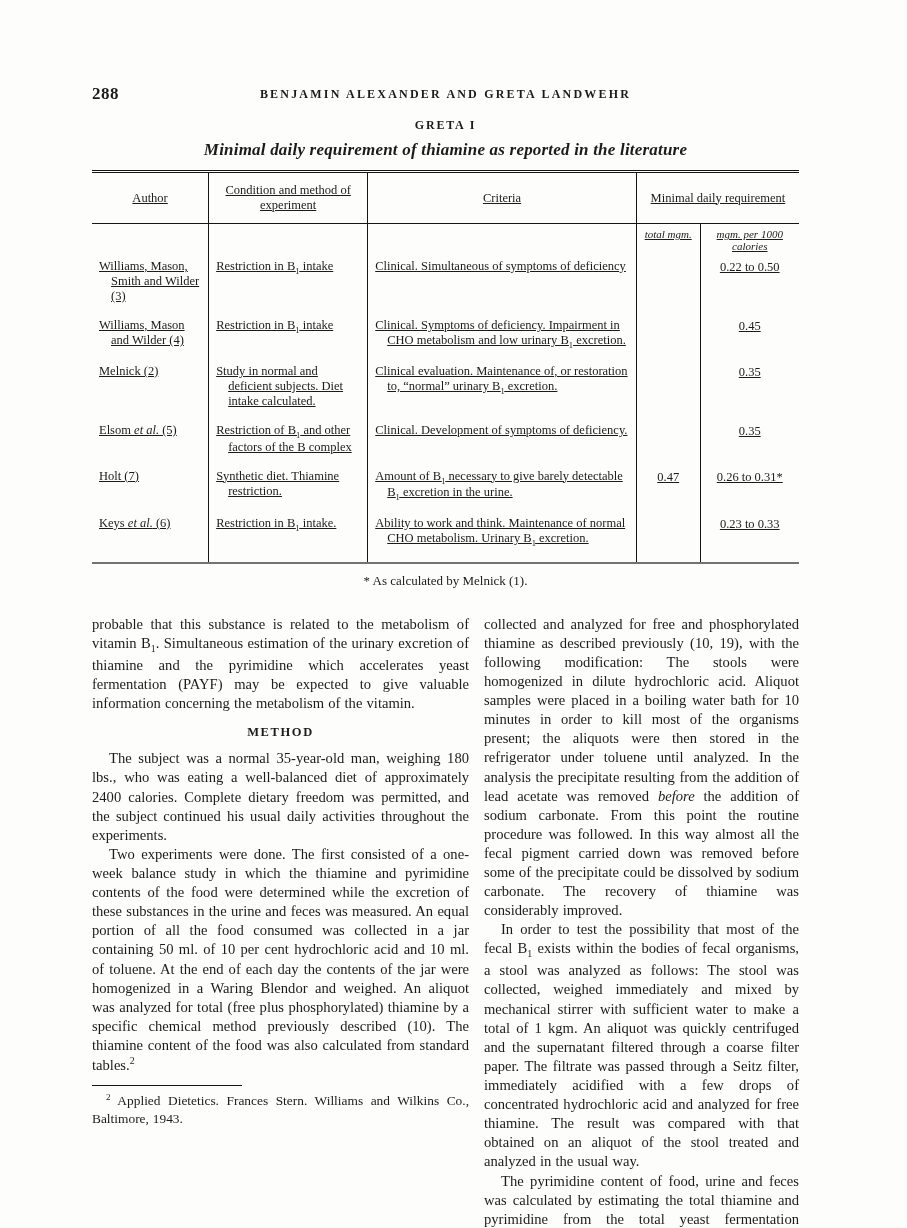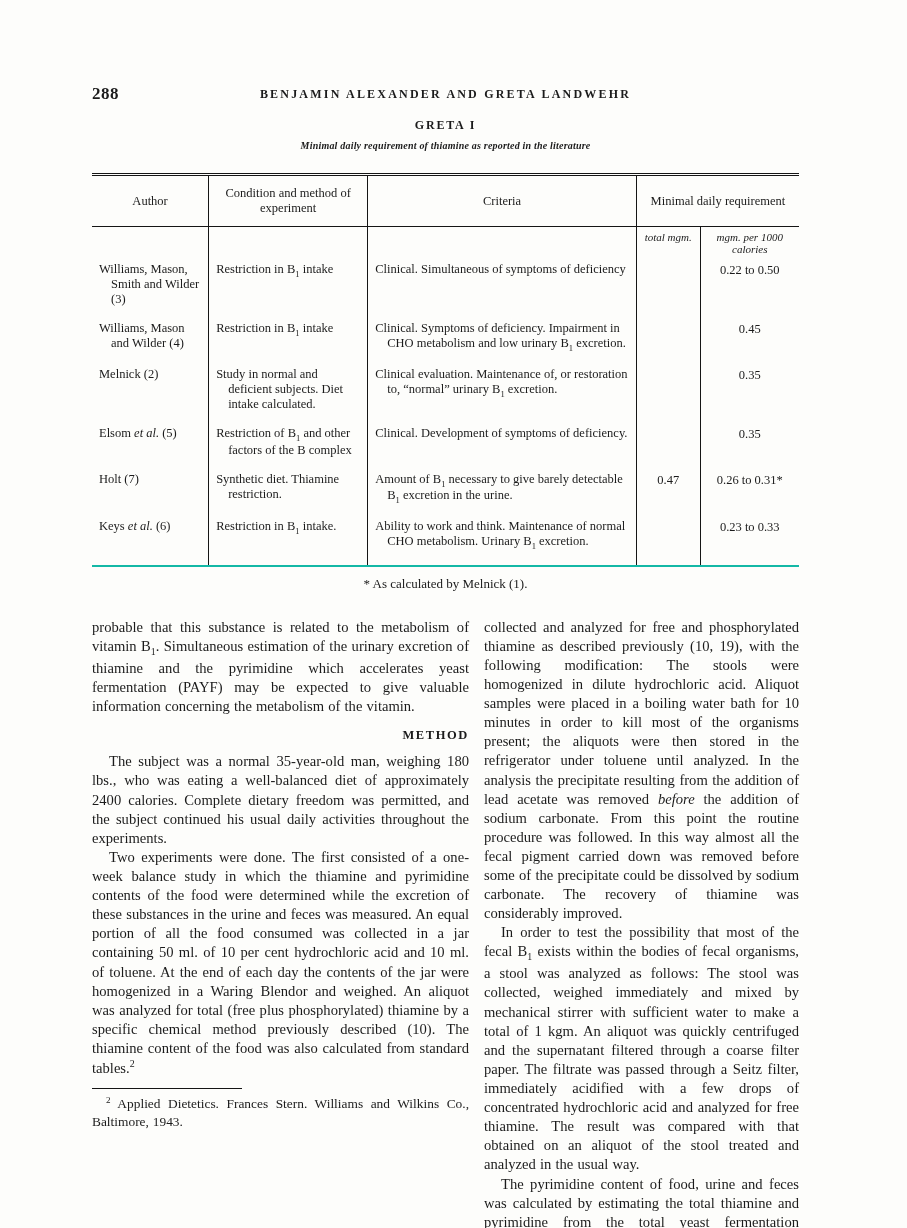--- a/index.html
+++ b/index.html
@@ -15,30 +15,31 @@
   }
   
   .runhead { position: relative; height: 22px; margin-bottom: 12px; }
   .pagenum { position: absolute; left: 0; top: 0; font-size: 17px; font-weight: 700; letter-spacing: .5px; }
   .headtitle {
     text-align: center; font-size: 12px; font-weight: 700;
     letter-spacing: 2.2px; padding-top: 3px;
   }
   
   .table-label { text-align: center; font-size: 12px; font-weight: 700; letter-spacing: 1.8px; margin-top: 8px; }
-  .table-caption { text-align: center; font-size: 10px; font-style: italic; font-weight: 600; margin-top: 7px; letter-spacing: .2px; }
+  .table-caption { text-align: center; font-size: 17px; font-style: italic; font-weight: 600; margin-top: 7px; letter-spacing: .2px; }
   
   table.reqs {
     width: 100%;
-    margin-top: 22px;
+    margin-top: 10px;
     border-collapse: collapse;
     border-top: 3px double #151515;
-    border-bottom: 2px solid #14b8a6;
+    border-bottom: 2px solid #737373;
     font-size: 12.5px;
     line-height: 1.2;
+    text-decoration: underline;
   }
   table.reqs th, table.reqs td { font-weight: normal; vertical-align: top; }
   
   tr.mainhead th {
     border-bottom: 1px solid #151515;
     text-align: center; vertical-align: middle;
     font-size: 12.5px; padding: 10px 6px;
   }
   tr.mainhead th.bR { border-right: 1px solid #151515; }
   
@@ -54,21 +55,21 @@
   tbody td.val { text-align: center; padding-top: 6px; }
   tbody tr:last-child td { padding-bottom: 14px; }
   .tbl-footnote { text-align: center; font-size: 13px; margin-top: 9px; }
   
   .cols { display: flex; gap: 15px; margin-top: 26px; }
   .col { text-align: justify; font-size: 14.6px; line-height: 1.31; word-spacing: .5px; }
   .col.left  { flex: 0 0 377px; }
   .col.right { flex: 1; }
   .col p { text-indent: 17px; }
   .col p.noindent { text-indent: 0; }
-  .method-head { text-align: right; font-size: 12.5px; font-weight: 700; letter-spacing: 1.6px; margin: 11px 0 9px; }
+  .method-head { text-align: center; font-size: 12.5px; font-weight: 700; letter-spacing: 1.6px; margin: 11px 0 9px; }
   sub { font-size: .68em; }
   sup { font-size: .68em; }
   
   .footnote-block { margin-top: 10px; }
   .footnote-rule { width: 150px; border-top: 1.5px solid #151515; margin-bottom: 6px; }
   .footnote-text { font-size: 13.4px; line-height: 1.3; text-align: justify; text-indent: 14px; }
 </style>
 </head>
 <body>
 

